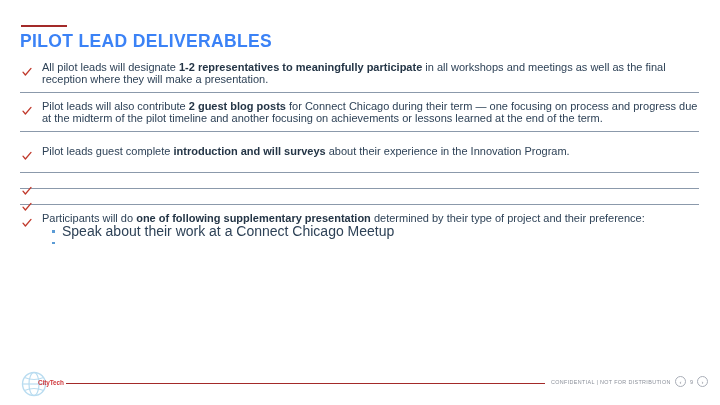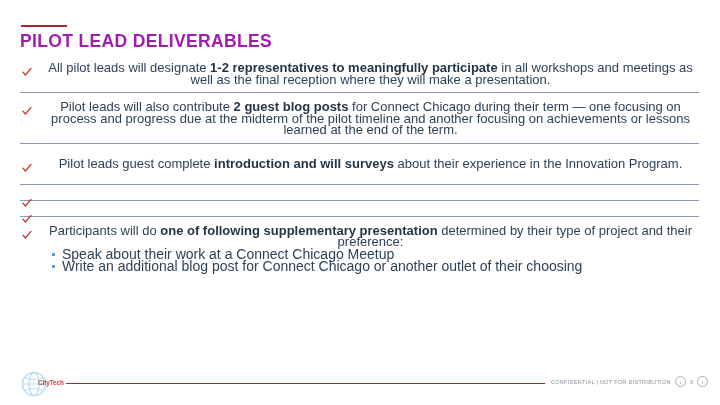--- a/index.html
+++ b/index.html
@@ -21,21 +21,21 @@
     left: 21px; top: 25px;
     width: 46px; height: 2px;
     background: #a32a29;
   }
   .slide-title {
     position: absolute;
     left: 20px; top: 31px;
     font-size: 17.5px;
     font-weight: bold;
     letter-spacing: 0.35px;
-    color: #a21caf;
+    color: #3b82f6;
     font-family: "Liberation Sans", sans-serif;
   }
 
   
   .body {
     position: absolute;
     left: 20px; top: 62px;
     width: 679px;
   }
   .item {
@@ -45,24 +45,24 @@
   .check-icon {
     position: absolute;
     left: 2px; top: 5px;
     width: 10px; height: 10px;
     color: #c0392b;
     font-size: 10px;
     line-height: 10px;
   }
   .check-icon svg { display: block; }
   .item-text {
-    font-size: 13px;
+    font-size: 11px;
     line-height: 11.6px;
     color: #2e4257;
-    text-align: center;
+    text-align: left;
   }
   .item-text b { font-weight: bold; color: #243546; }
   .divider {
     height: 1px;
     background: #8b99ab;
     margin: 0;
   }
 
   
   .pad-b { padding-bottom: 7px; }
@@ -226,21 +226,20 @@
       <div class="item-text">
         <span>Participants will do </span><b>one of following supplementary presentation</b><span> determined by their type of project and their preference:</span>
       </div>
       <ul class="sublist">
         <li>
           <span class="sub-dot"></span>
           <span>Speak about their work at a Connect Chicago Meetup</span>
         </li>
         <li>
           <span class="sub-dot"></span>
-          <span>Write an additional blog post for Connect Chicago or another outlet of their choosing</span>
         </li>
       </ul>
     </div>
 
   </div>
 
   <div class="footer">
     <div class="logo">
       <svg class="logo-globe" viewBox="0 0 26 26">
         <circle cx="13" cy="13" r="11.5" fill="none" stroke="#b9dcf0" stroke-width="1.4"></circle>

